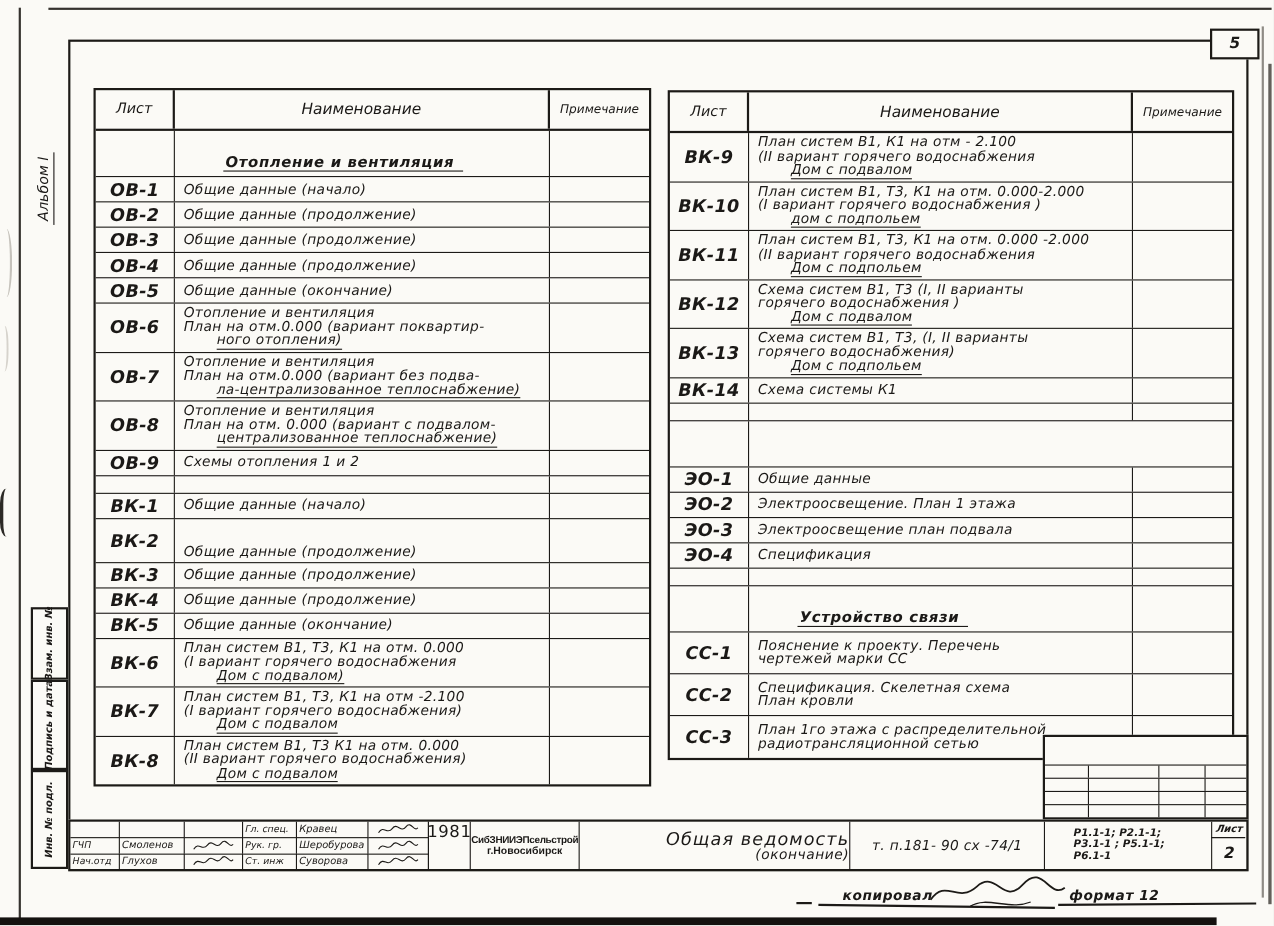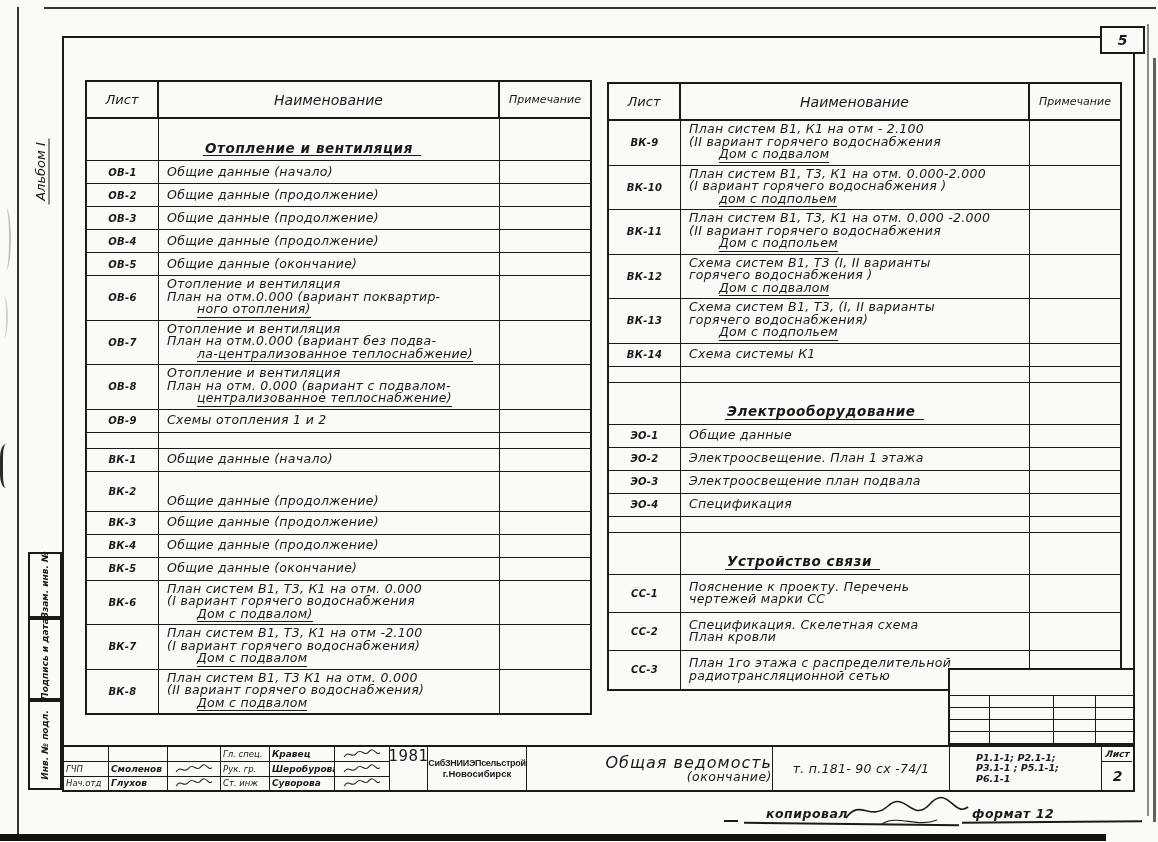--- a/index.html
+++ b/index.html
@@ -48,21 +48,21 @@
   .dtable.lt { left:85px;  top:80px; width:507px; }
   .dtable.rt { left:607px; top:82px; width:515px; }
   .thead { display:flex; min-height:37px; border-bottom:2.2px solid #1c1a17; }
   .hc { display:flex; align-items:center; justify-content:center; font-style:italic; }
   .c1 { width:72px;  border-right:2px solid #1c1a17; font-size:13px; }
   .c2 { flex:1;      border-right:2px solid #1c1a17; font-size:14px; }
   .c3 { width:90px;  font-size:11px; }
   .tr { display:flex; border-bottom:1.6px solid #1c1a17; }
   .tr:last-child { border-bottom:none; }
   .cs { width:72px; border-right:1.6px solid #1c1a17; display:flex; align-items:center; justify-content:center;
-        font-size:10px; font-style:italic; font-weight:bold; letter-spacing:.3px; }
+        font-size:16px; font-style:italic; font-weight:bold; letter-spacing:.3px; }
   .cn { flex:1; border-right:1.6px solid #1c1a17; display:flex; flex-direction:column; justify-content:center;
         padding:2px 4px 2px 8px; font-size:12.5px; font-style:italic; line-height:12.5px; letter-spacing:.3px; }
   .cb { width:90px; }
   .line { white-space:nowrap; }
   .line.u { align-self:flex-start; margin-left:30px; border-bottom:1.3px solid #1c1a17; padding-bottom:1px; }
   .tr.blank  { min-height:16px; }
   .tr.entry  { min-height:23px; }
   .tr.tall   { min-height:40px; }
   .tr.tall .cn { justify-content:flex-end; padding-bottom:3px; }
   .tr.multi  { min-height:41px; }
@@ -82,21 +82,21 @@
   .rv1{width:40px;} .rv2{width:64px;} .rv3{width:42px;} .rv4{flex:1;border-right:none!important;}
 
   
   .tblock { left:62px; top:745px; width:1073px; height:47px; border:2px solid #1c1a17; background:#fbfaf6;
             display:flex; }
   .people { width:326px; display:grid; grid-template-columns:45px 59px 53px 49px 65px 55px;
             grid-auto-rows:1fr; border-right:1.6px solid #1c1a17; }
   .pcell { border-right:1.2px solid #1c1a17; border-top:1.2px solid #1c1a17;
            display:flex; align-items:center; padding:0 2px; font-size:8.5px; font-style:italic; white-space:nowrap; overflow:hidden; }
   .pcell.r1 { border-top:none; }
-  .pcell.name { font-size:9px; font-weight:bold; }
+  .pcell.name { font-size:9px; font-weight:normal; }
   .pcell svg { width:100%; height:14px; }
   .year { width:38px; border-right:1.6px solid #1c1a17; display:flex; align-items:flex-start; justify-content:center;
           font-size:15px; letter-spacing:.5px; }
   .org { width:99px; border-right:1.6px solid #1c1a17; display:flex; flex-direction:column; align-items:center; justify-content:center;
          font-family:"Liberation Sans",sans-serif; font-weight:bold; }
   .org .o1 { font-size:9px; letter-spacing:-.3px; white-space:nowrap; }
   .org .o2 { font-size:9.5px; }
   .ttl { width:246px; border-right:1.6px solid #1c1a17; display:flex; flex-direction:column; align-items:flex-end; justify-content:center; }
   .ttl .t1 { font-size:16px; font-style:italic; letter-spacing:1px; white-space:nowrap; }
   .ttl .t2 { font-size:12.5px; font-style:italic; margin-top:-3px; letter-spacing:.5px; }
@@ -360,23 +360,20 @@
         </div>
         <div class="cb"></div>
       </div>
       <div class="tr blank">
         <div class="cs"></div>
         <div class="cn"></div>
         <div class="cb"></div>
       </div>
       <div class="tr section">
         <div class="cs"></div>
-        <div class="cn">
-          <span class="sect">Электрооборудование</span>
-        </div>
         <div class="cb"></div>
       </div>
       <div class="tr entry">
         <div class="cs">ЭО-1</div>
         <div class="cn">
           <span class="line">Общие данные</span>
         </div>
         <div class="cb"></div>
       </div>
       <div class="tr entry">

